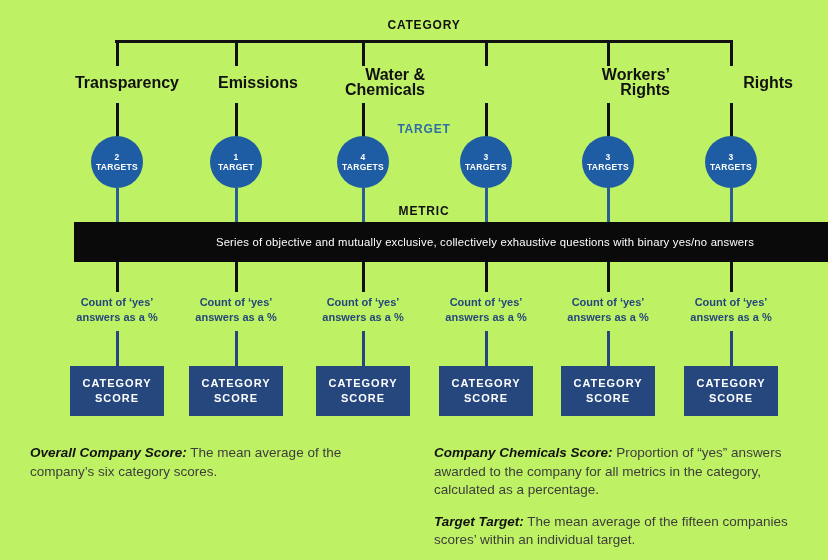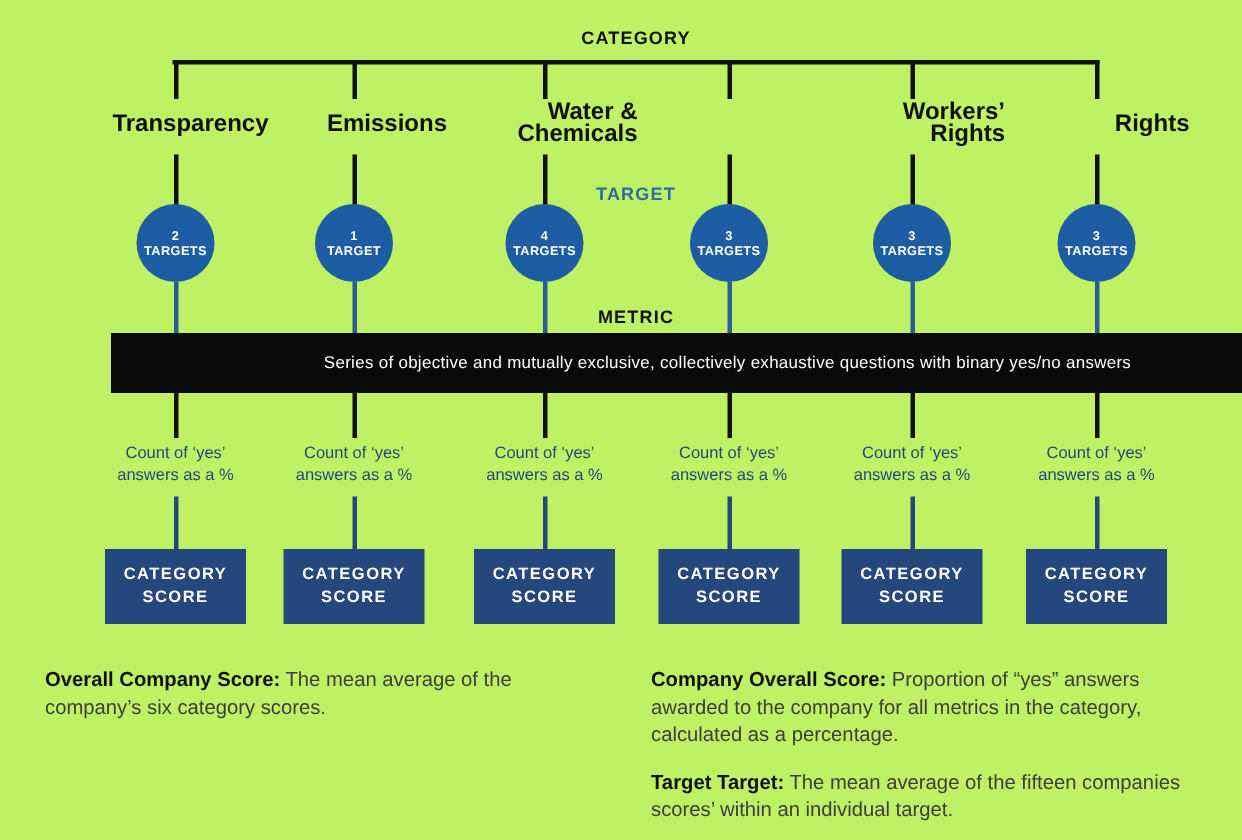--- a/index.html
+++ b/index.html
@@ -95,21 +95,21 @@
     line-height: 10.5px;
   }
 
   .count-label {
     position: absolute;
     top: 295px;
     left: -8px;
     width: 140px;
     text-align: center;
     font-size: 11px;
-    font-weight: normal;
+    font-weight: bold;
     line-height: 15px;
     color: #25477d;
   }
 
   .score-box {
     position: absolute;
     top: 366px;
     left: 50%;
     margin-left: -47px;
     width: 94px;
@@ -148,21 +148,21 @@
   .notes {
     position: absolute;
     top: 444px;
     font-size: 13.5px;
     line-height: 18.5px;
     color: #3d3d3d;
   }
   .notes.left  { left: 30px;  width: 378px; }
   .notes.right { left: 434px; width: 360px; }
   .notes p { margin: 0 0 13px 0; }
-  .notes strong { color: #111111; font-weight: bold; }
+  .notes strong { color: #111111; font-weight: bold; font-style: italic; }
 </style>
 </head>
 <body>
 
 <div id="stage">
 
   <div class="mid-header" style="top:18px">CATEGORY</div>
   <div class="mid-header blue" style="top:122px">TARGET</div>
   <div class="mid-header" style="top:204px">METRIC</div>
 
@@ -307,17 +307,17 @@
       <div>SCORE</div>
     </div>
   </div>
 
   <div class="metric-bar">Series of objective and mutually exclusive, collectively exhaustive questions with binary yes/no answers</div>
 
   <div class="notes left">
     <p><strong>Overall Company Score:</strong><span> The mean average of the company’s six category scores.</span></p>
   </div>
   <div class="notes right">
-    <p><strong>Company Overall Score:</strong><span> Proportion of “yes” answers awarded to the company for all metrics in the category, calculated as a percentage.</span></p>
+    <p><strong>Company Chemicals Score:</strong><span> Proportion of “yes” answers awarded to the company for all metrics in the category, calculated as a percentage.</span></p>
     <p><strong>Target Target:</strong><span> The mean average of the fifteen companies scores’ within an individual target.</span></p>
   </div>
 
 </div>
 
 </body></html>

